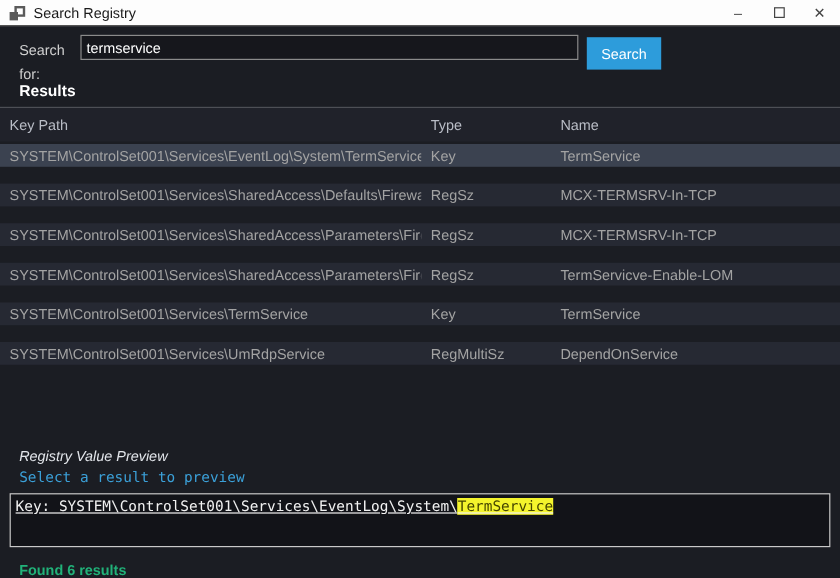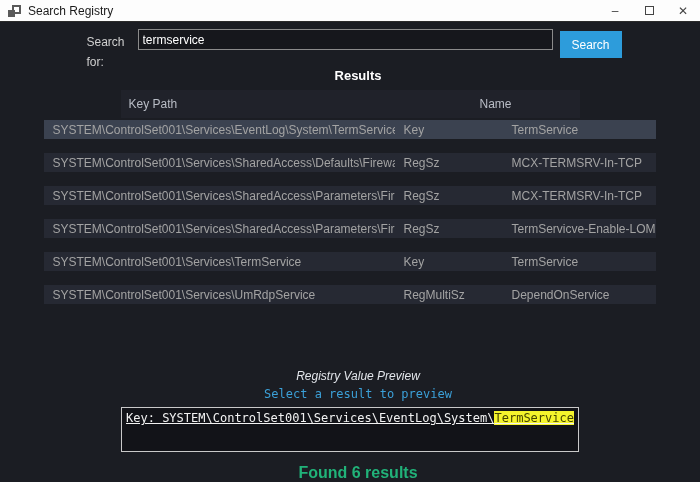--- a/index.html
+++ b/index.html
@@ -35,21 +35,20 @@
     width: 34px; height: 22px; display: flex; align-items: center; justify-content: center;
     color: #444; font-size: 12px; cursor: default;
   }
   .win-btn.maximize span.box { width: 9px; height: 9px; border: 1px solid #444; display: block; }
 
   
   .content {
     flex: 1; display: flex; flex-direction: column;
     background: var(--bg, #1b1d23);
     color: #e6e9ee;
-    align-items: center;
   }
 
   
   .search-row { display: flex; align-items: flex-start; padding: 4px 8px 0 16px; height: 38px; }
   .search-label { color: #cfcfcf; font-size: 12px; line-height: 20px; margin-top: 6px; width: 50px; flex: 0 0 auto; }
   .search-input {
     margin-left: 1px; margin-top: 3px;
     width: 415px; height: 21px;
     background: #16171c; border: 1px solid #8b8b8b;
     color: #ffffff; font-size: 12px; font-family: "Liberation Sans", sans-serif;
@@ -100,21 +99,21 @@
     font-family: "DejaVu Sans Mono", monospace; font-size: 12px;
     color: #f2f2f2; white-space: nowrap; overflow: hidden; text-decoration: underline;
   }
   .preview-highlight {
     background: var(--highlight, #f4f42c);
     color: #454500;
   }
 
   
   .status-text {
-    padding: 12px 0 0 16px; font-size: 16px; font-weight: bold;
+    padding: 12px 0 0 16px; font-size: 12px; font-weight: bold;
     color: var(--status, #21b279);
   }
 </style>
 </head>
 <body>
 
 <div class="window">
 
   <div class="titlebar">
     <span class="app-icon">
@@ -136,20 +135,21 @@
       <span class="search-label">Search for:</span>
       <input class="search-input" type="text" value="termservice" style="">
       <button class="search-button">Search</button>
     </div>
 
     <div class="results-heading">Results</div>
     <hr class="results-separator">
 
     <div class="grid-row thead">
       <span class="cell">Key Path</span>
+      <span class="cell">Type</span>
       <span class="cell">Name</span>
     </div>
 
     <div class="tbody">
       <div class="grid-row trow selected">
         <span class="cell">SYSTEM\ControlSet001\Services\EventLog\System\TermService</span>
         <span class="cell">Key</span>
         <span class="cell">TermService</span>
       </div>
 

